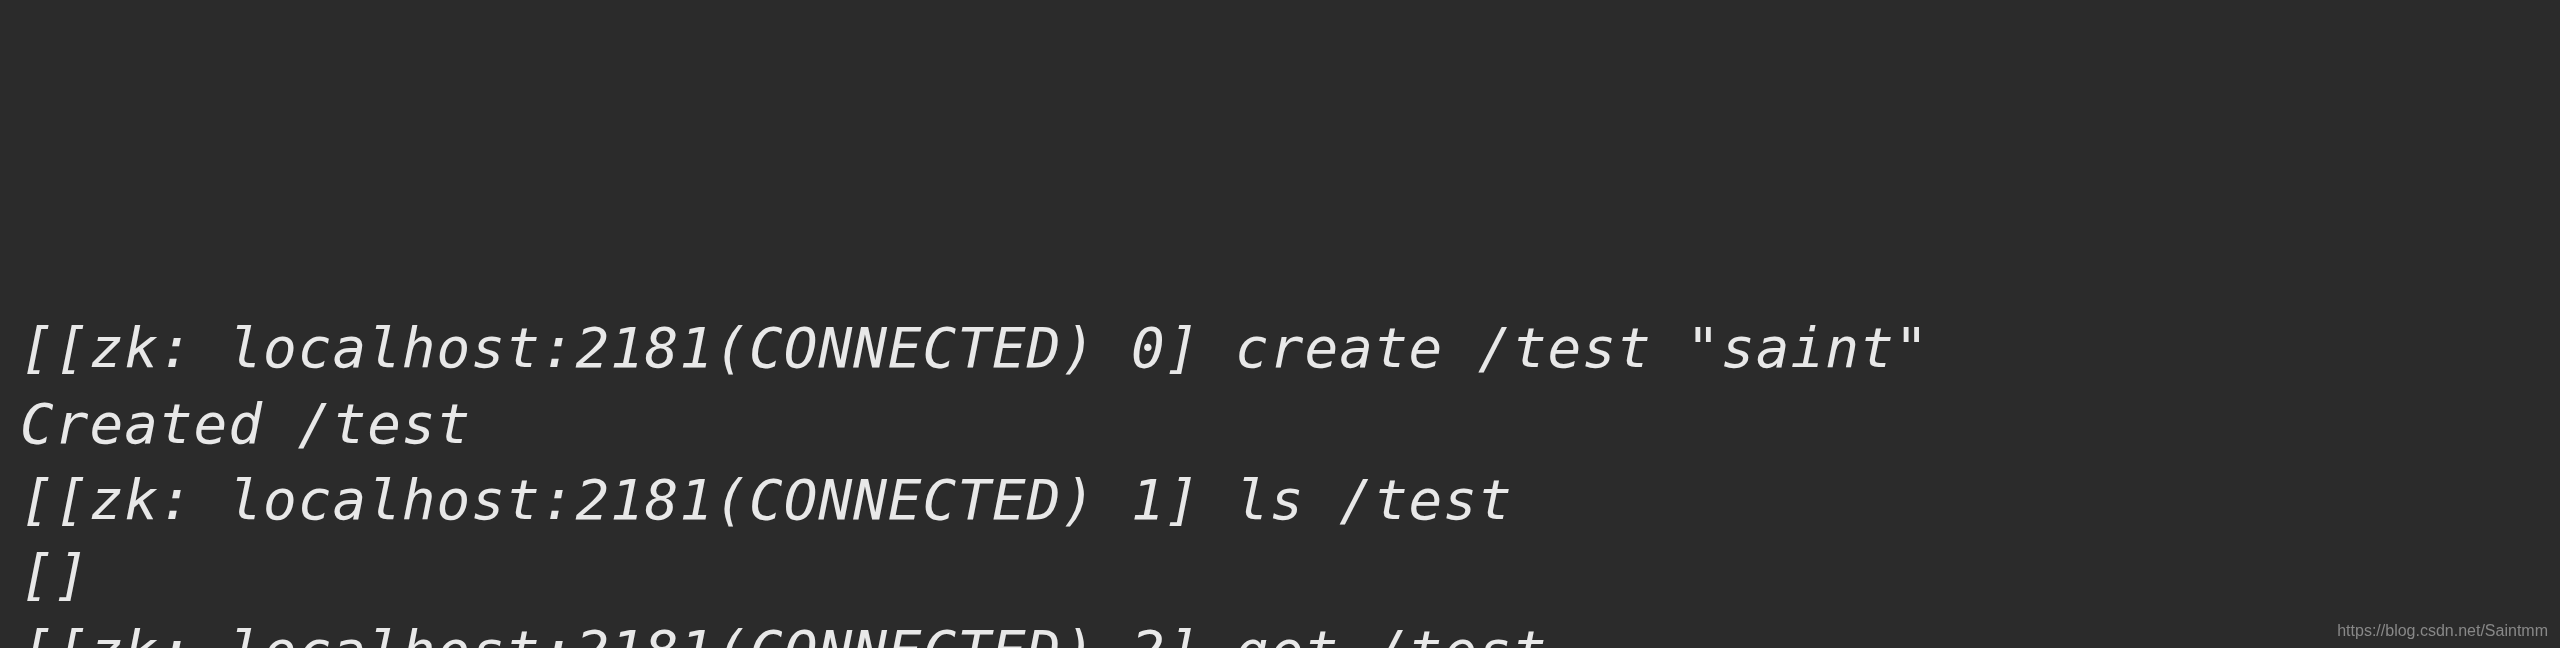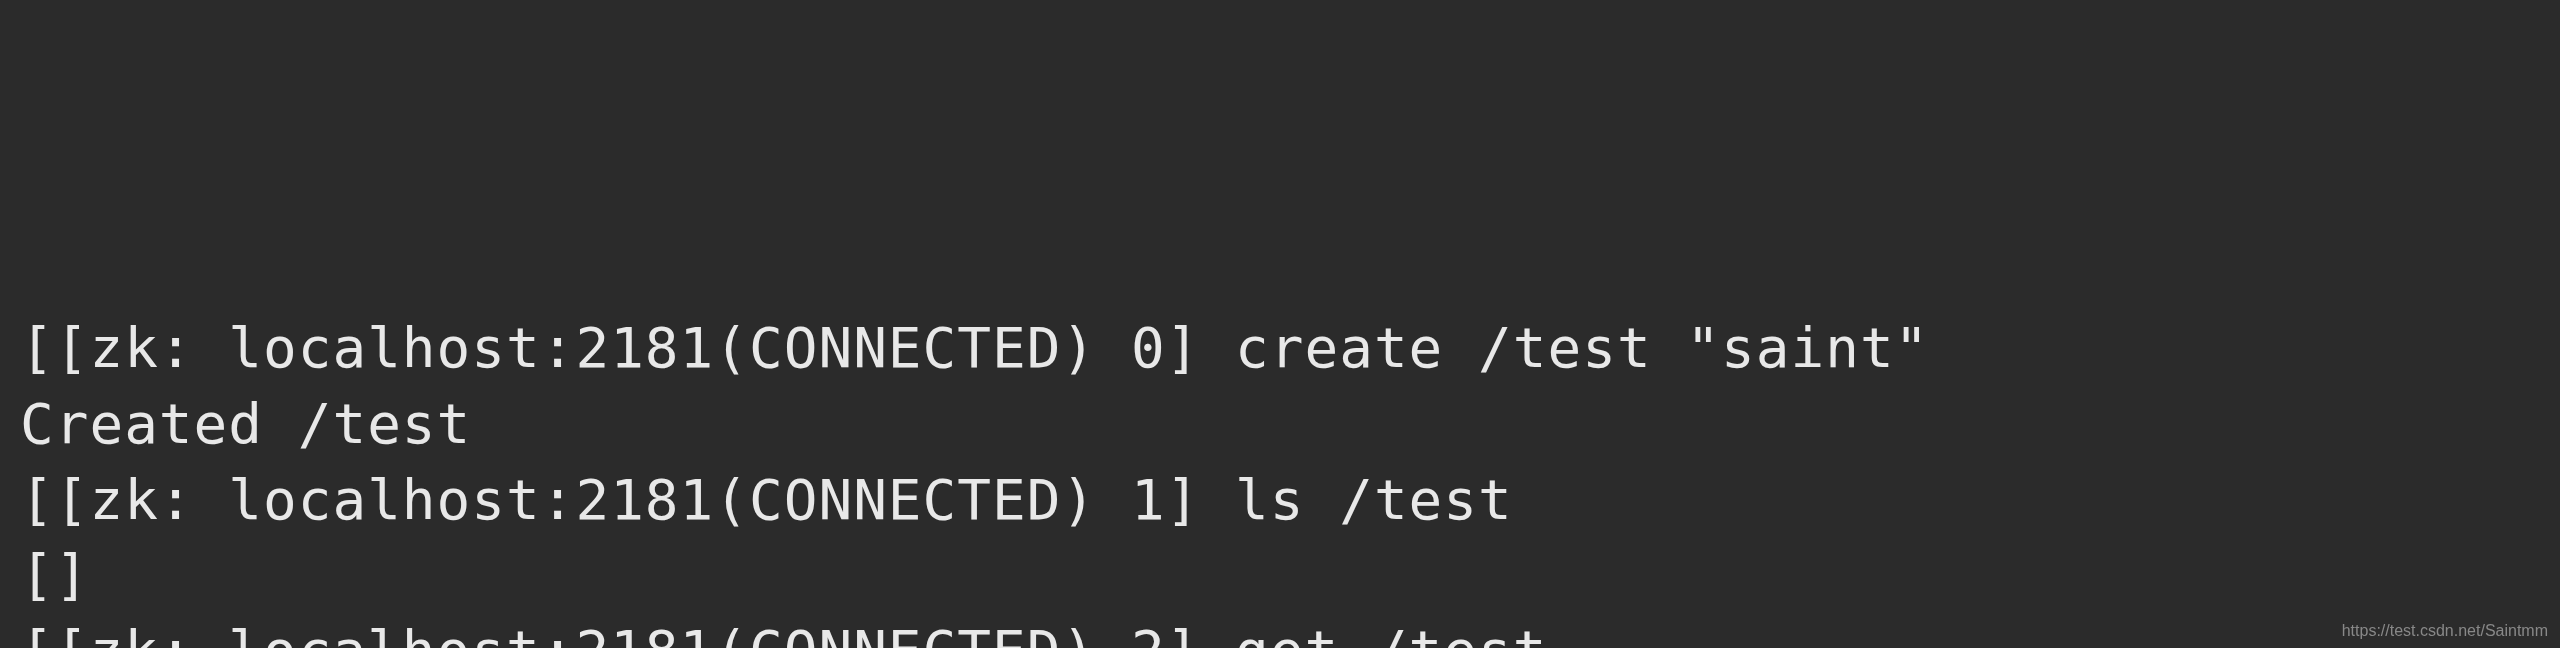--- a/index.html
+++ b/index.html
@@ -17,35 +17,36 @@
       padding: 8px 20px;
       white-space: pre;
       letter-spacing: 1px;
       width: 2560px;
       height: 648px;
       overflow: hidden;
       position: relative;
     }
     .terminal-line {
       display: block;
+      font-style: italic;
     }
     .watermark {
       position: absolute;
       bottom: 6px;
       right: 12px;
       font-size: 16px;
       color: #888;
       font-family: sans-serif;
       font-weight: normal;
       letter-spacing: 0;
     }
   </style>
 </head>
 <body>
 
 
 
 <div><span class="terminal-line"><span>[[zk: localhost:2181(CONNECTED) 0] </span><span>create /test "saint"</span></span><span class="terminal-line"><span>Created /test</span></span><span class="terminal-line"><span>[[zk: localhost:2181(CONNECTED) 1] </span><span>ls /test</span></span><span class="terminal-line"><span>[]</span></span><span class="terminal-line"><span>[[zk: localhost:2181(CONNECTED) 2] </span><span>get /test</span></span></div>
 
-<div class="watermark">https://test.csdn.net/Saintmm</div>
+<div class="watermark">https://blog.csdn.net/Saintmm</div>
 
 
 
 
 </body></html>

